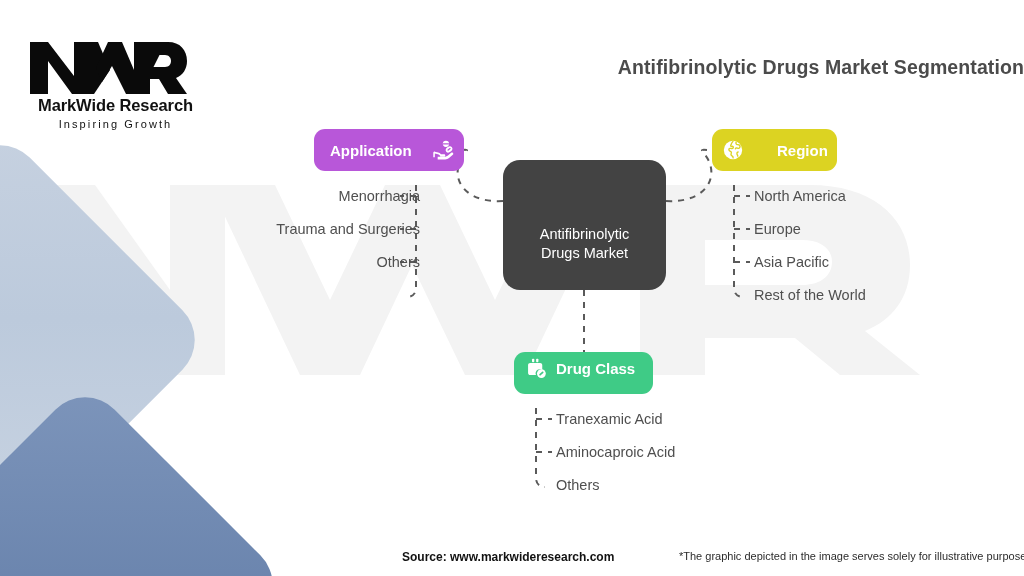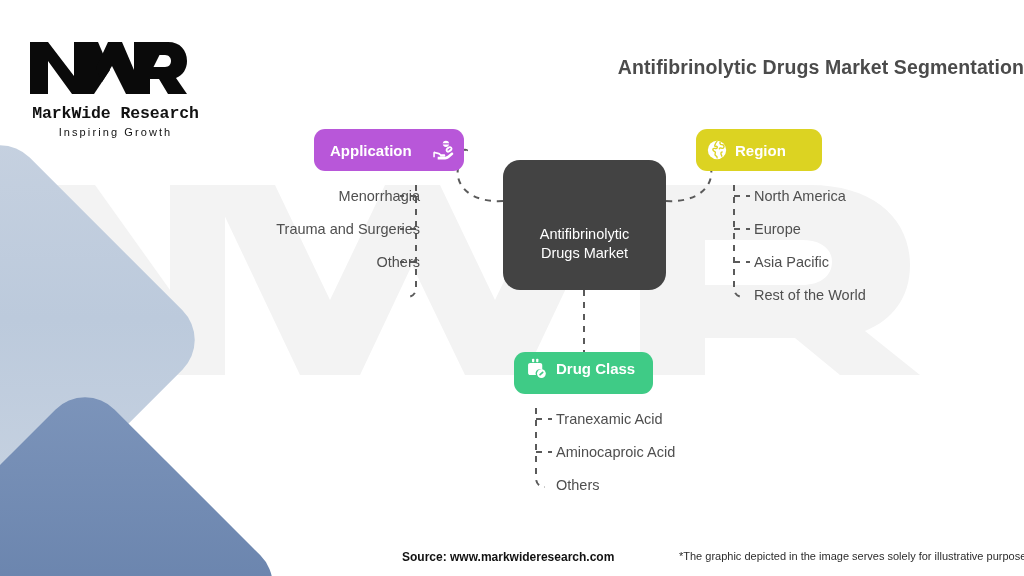--- a/index.html
+++ b/index.html
@@ -61,23 +61,22 @@
     width: 175px;
     text-align: center;
     user-select: none;
   }
   .logo-mark { display: block; }
   .logo-name {
     font-size: 16.5px;
     font-weight: bold;
     color: #111111;
     letter-spacing: -0.1px;
-    margin-top: 8px;
-    white-space: nowrap;
-    font-family: Liberation Mono, monospace;
+    margin-top: 0;
+    white-space: nowrap;
   }
   .logo-tag {
     font-size: 11px;
     color: #111111;
     letter-spacing: 2.1px;
     margin-top: 3px;
     white-space: nowrap;
   }
 
   
@@ -150,24 +149,25 @@
 
   .pill-application {
     left: 314px;
     top: 129px;
     background: #b857d9;
     padding: 0 10px 0 16px;
   }
   .pill-application .pill-label { margin-right: 20px; }
 
   .pill-region {
-    left: 696px;
+    left: 712px;
     top: 129px;
     background: #dcd322;
-    padding: 0 36px 0 10px;
+    padding: 0 9px 0 10px;
+    gap: 26px;
   }
   .pill-region .pill-label { margin-left: 7px; }
 
   .pill-drugclass {
     left: 514px;
     top: 352px;
     background: #3fcb86;
     padding: 0 18px 9px 11px;
   }
   .pill-drugclass .pill-label { margin-left: 8px; }

